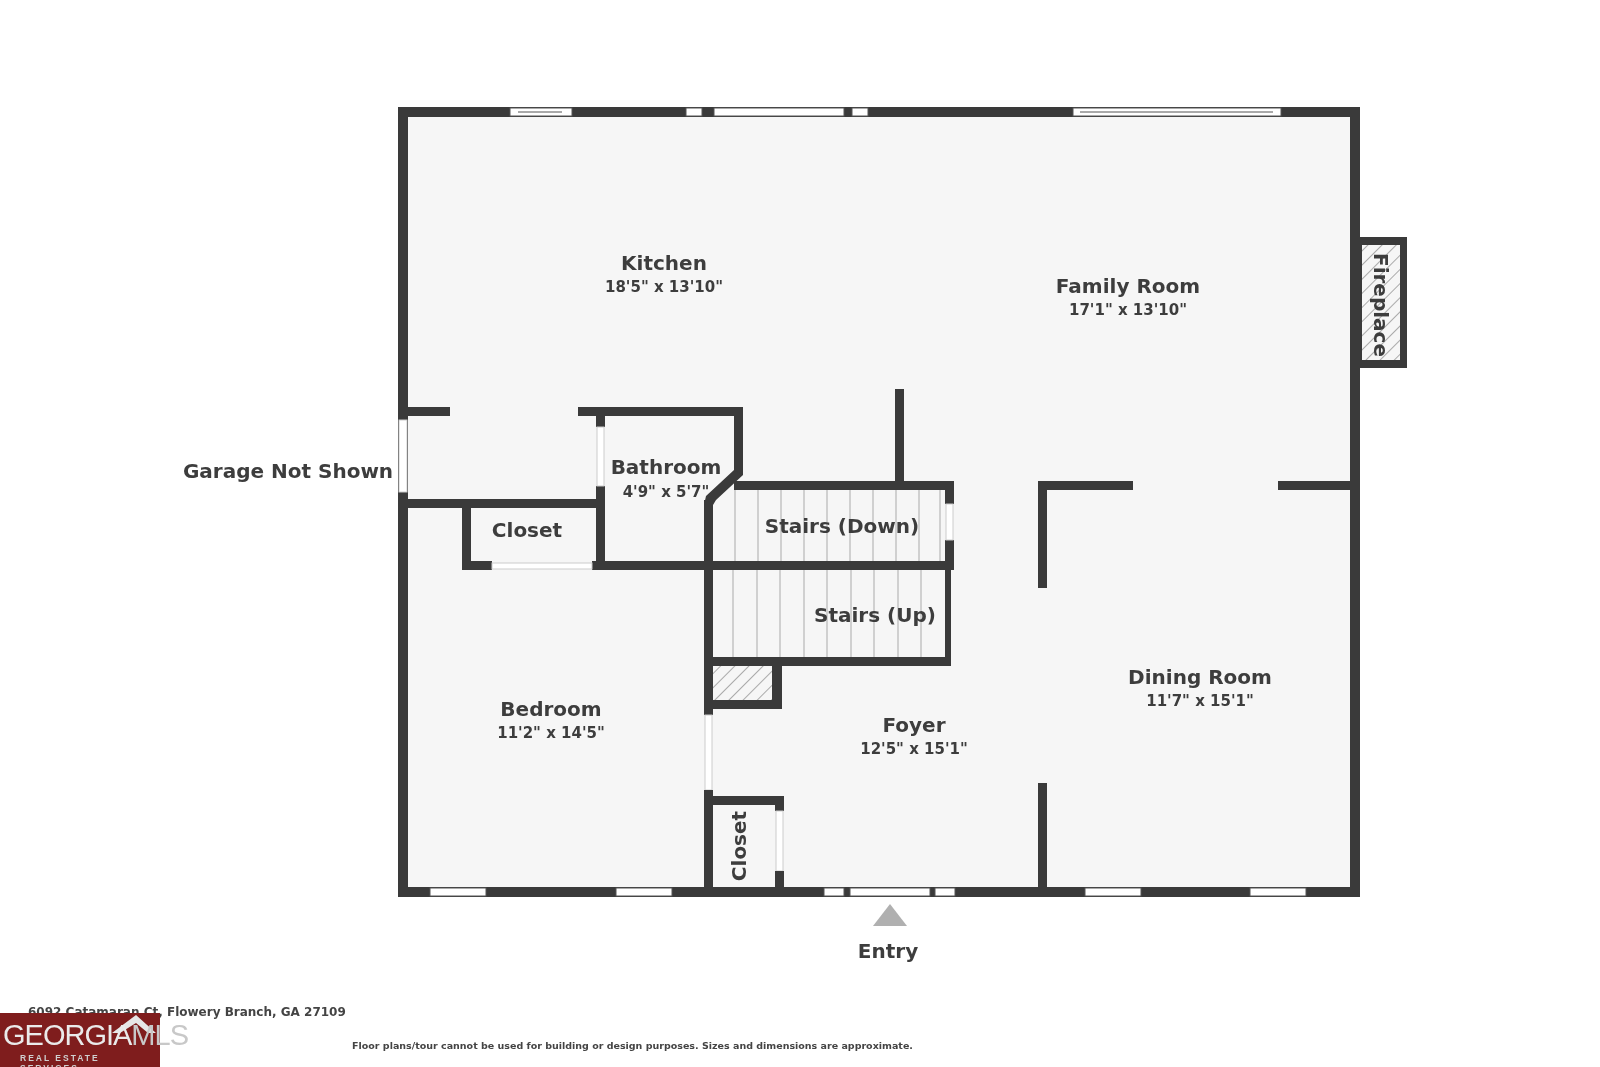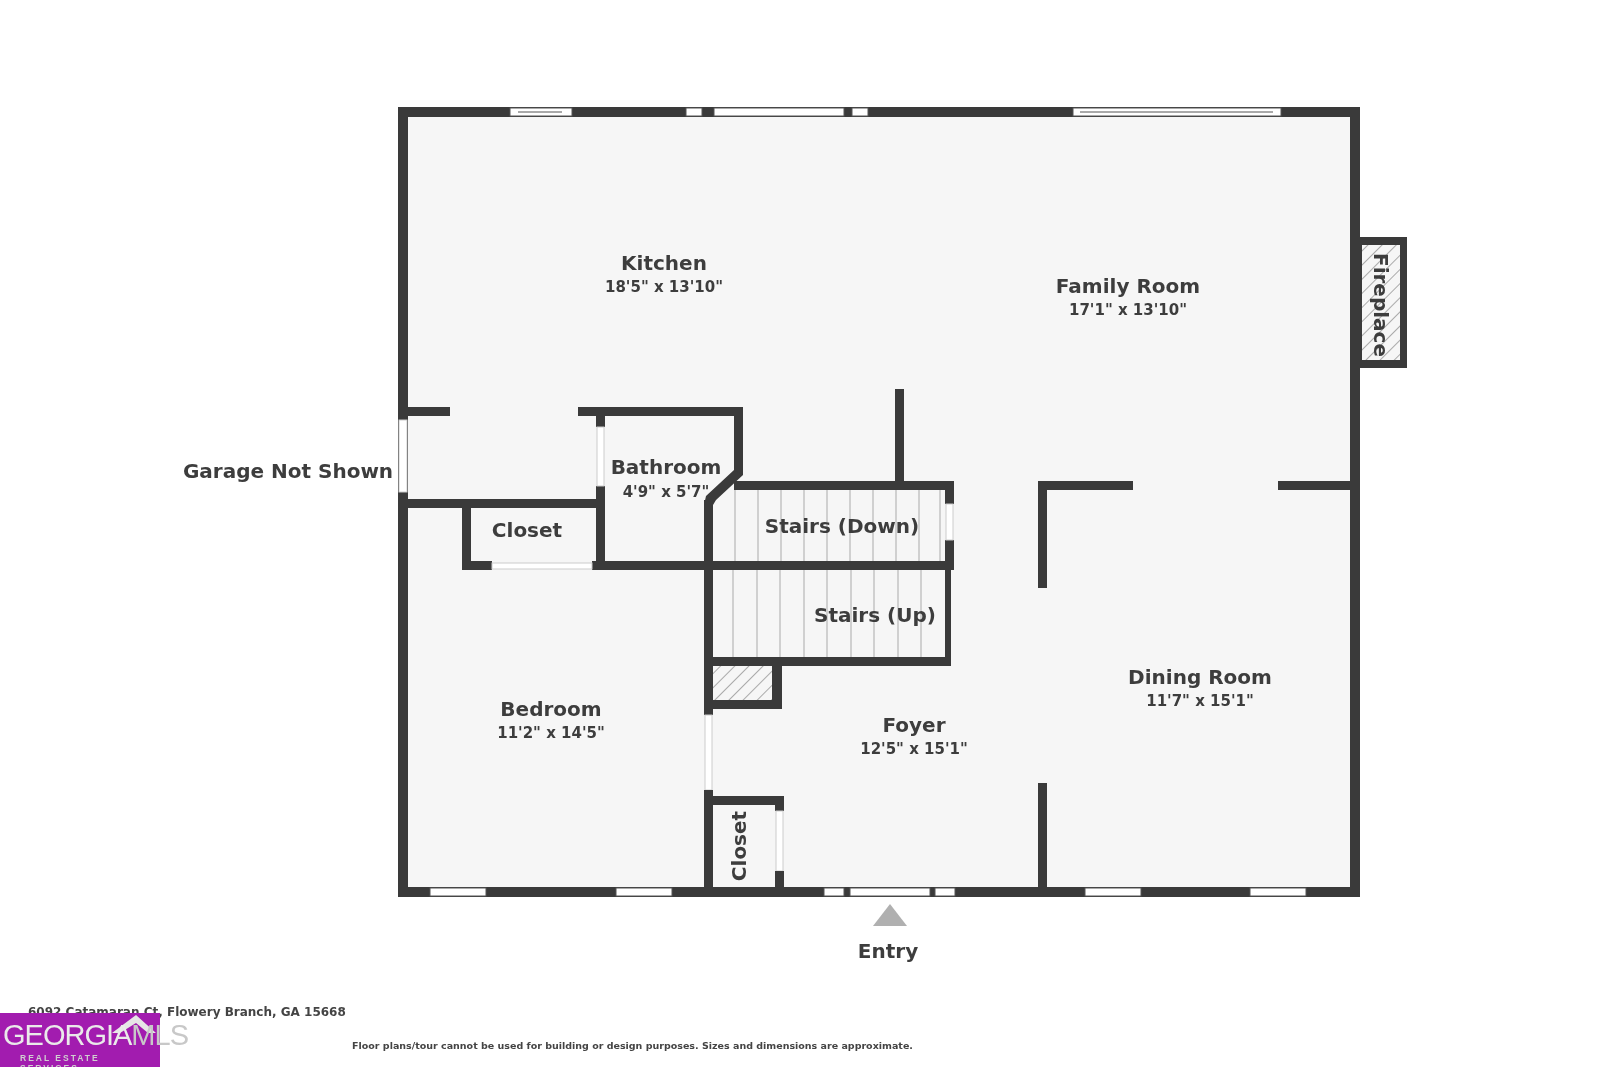--- a/index.html
+++ b/index.html
@@ -8,21 +8,21 @@
   #plan { position: absolute; left: 0; top: 0; }
   .room-name { font-size: 20px; font-weight: bold; fill: #3d3d3d; text-anchor: middle; }
   .room-dim { font-size: 15px; font-weight: bold; fill: #3d3d3d; text-anchor: middle; }
   .label { font-size: 20px; font-weight: bold; fill: #3d3d3d; text-anchor: middle; }
   .wall { fill: #3a3a3a; }
   .win { fill: #ffffff; stroke: #555; stroke-width: 1; }
   .stair { stroke: #b8b8b8; stroke-width: 1.2; }
   .address { position: absolute; left: 28px; top: 1005px; font-size: 12px; font-weight: bold; color: #444; }
   .disclaimer { position: absolute; left: 0; width: 1265px; top: 1040px; text-align: center;
                 font-size: 9.5px; font-weight: bold; color: #444; }
-  .logo { position: absolute; left: 0; top: 1013px; width: 160px; height: 54px; background: #a21caf; }
+  .logo { position: absolute; left: 0; top: 1013px; width: 160px; height: 54px; background: #7f1d1d; }
   .logo-main { position: absolute; left: 3px; top: 6px; font-size: 29px; color: #eaeaea; letter-spacing: -1px;
                font-family: "Liberation Sans", sans-serif; }
   .logo-main .mls { color: #c8c8c8; }
   .logo-sub { position: absolute; left: 20px; top: 40px; font-size: 8.5px; color: #cfcfcf; letter-spacing: 2px;
               font-family: "Liberation Sans", sans-serif; font-weight: bold; }
   .logo-roof { position: absolute; left: 108px; top: 0px; }
 </style>
 </head>
 <body>
 
@@ -166,21 +166,21 @@
   <text class="room-dim" x="1200" y="706">11'7" x 15'1"</text>
 
   <text class="room-name" transform="translate(746,846) rotate(-90)" x="0" y="0">Closet</text>
 
   <text class="room-name" transform="translate(1374,305) rotate(90)" x="0" y="0">Fireplace</text>
 
   <text class="label" x="288" y="478">Garage Not Shown</text>
   <text class="label" x="888" y="958">Entry</text>
 </svg>
 
-<div class="address">6092 Catamaran Ct, Flowery Branch, GA 15668</div>
+<div class="address">6092 Catamaran Ct, Flowery Branch, GA 27109</div>
 <div class="disclaimer">Floor plans/tour cannot be used for building or design purposes. Sizes and dimensions are approximate.</div>
 
 <div class="logo">
   <svg class="logo-roof" width="50" height="22" viewBox="0 0 50 22">
     <polygon points="4,20 28,2 48,20 40,20 28,10 12,20" fill="#e6e6e6"></polygon>
   </svg>
   <div class="logo-main"><span>GEORGIA</span><span class="mls">MLS</span></div>
   <div class="logo-sub">REAL ESTATE SERVICES</div>
 </div>
 

